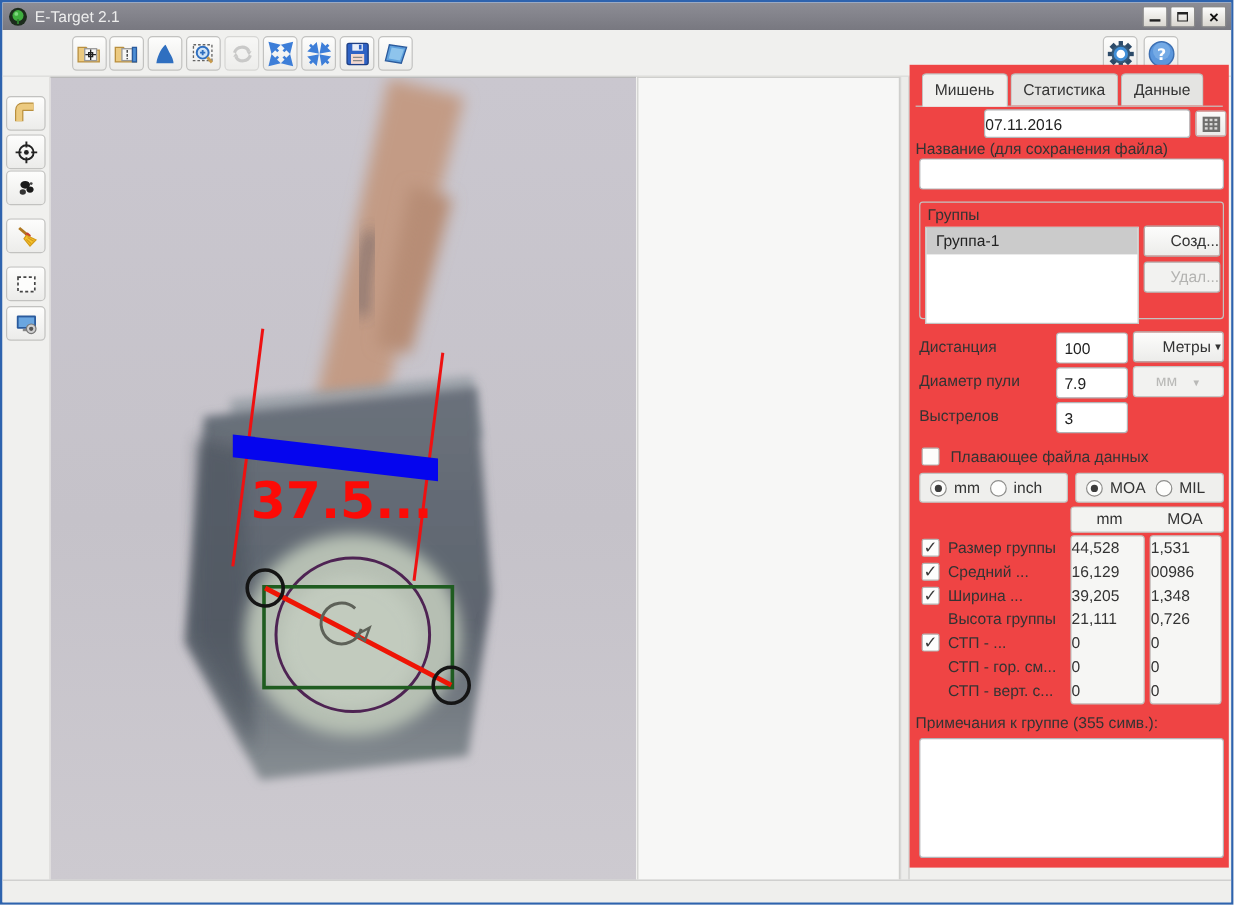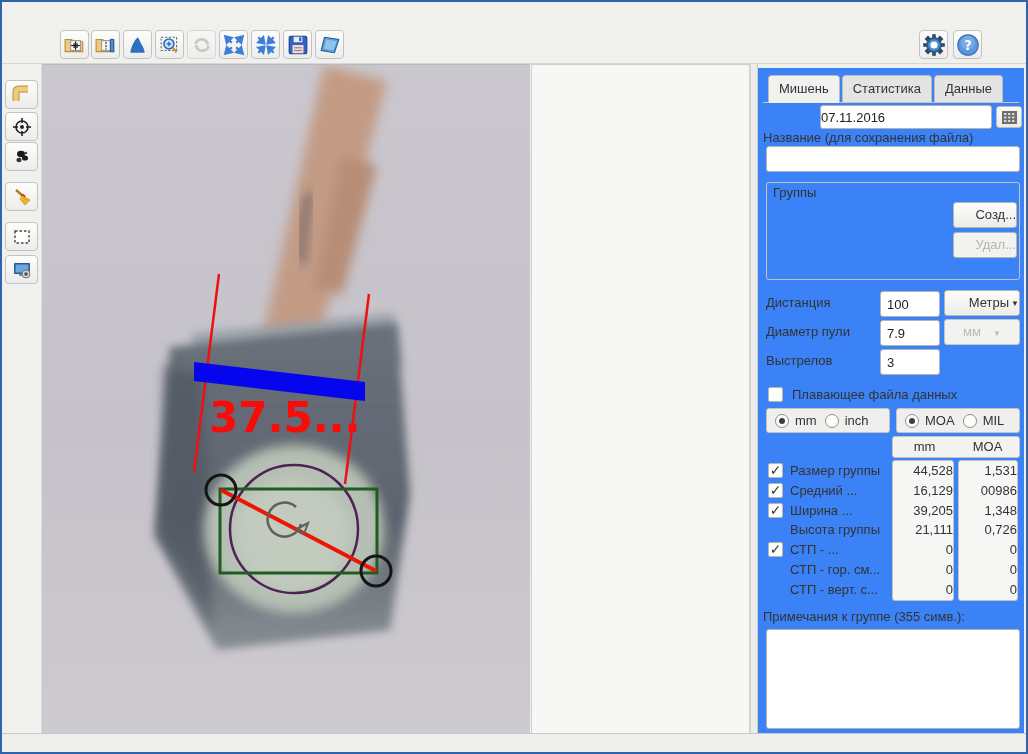--- a/index.html
+++ b/index.html
@@ -36,21 +36,21 @@
   .canvas { position:absolute; left:40px; top:62px; width:488px; height:669px; border-top:1px solid #b9b9b9; }
   .whitepane { position:absolute; left:529px; top:62px; width:219px; height:669px; background:#f7f7f6;
     border:1px solid #cfcfcd; border-bottom:none; }
   .splitter { position:absolute; left:748px; top:62px; width:8px; height:669px; background:#ececea;
     border-left:1px solid #d8d8d6; border-right:1px solid #cccccb; cursor:col-resize; }
 
   
   .bottomstrip { position:absolute; left:0; top:731px; width:1024px; height:19px; background:#efefed; border-top:1px solid #c9c9c7; }
 
   
-  .rightpanel { position:absolute; left:756px; top:66px; width:266px; height:669px; background:#3b82f6; font-size:13px; color:#333; }
+  .rightpanel { position:absolute; left:756px; top:52px; width:266px; height:669px; background:#ef4444; font-size:13px; color:#333; }
   .tabs { position:absolute; left:10px; top:7px; height:28px; display:flex; }
   .tab { padding:5px 10px 4px; border:1px solid #bcbcba; border-bottom:none; border-radius:4px 4px 0 0;
     background:#e4e4e2; margin-right:2px; font-size:13px; color:#333; height:27px; }
   .tab.active { background:#f1f1ef; height:28px; position:relative; z-index:2; }
   .tabframe { position:absolute; left:5px; top:34px; width:256px; height:0; border-top:1px solid #c6c6c4; }
 
   input[type=text], textarea { border:1px solid #b3b3b6; border-radius:3px; background:#fff; font-family:inherit;
     font-size:13px; color:#222; outline:none; }
   .dateinput { position:absolute; left:62px; top:37px; width:172px; height:24px; }
   .calbtn { position:absolute; left:238px; top:38px; width:26px; height:22px; border:1px solid #bdbdbb; border-radius:3px;
@@ -79,36 +79,56 @@
   .radioseg { position:absolute; top:340px; width:124px; height:25px; border:1px solid #c3c3c1; border-radius:3px;
     background:#efefed; display:flex; align-items:center; }
   .radio { width:14px; height:14px; border:1px solid #8d8d8b; border-radius:50%; background:#fdfdfc; margin:0 6px 0 8px;
     position:relative; flex:none; }
   .radio .dot { position:absolute; left:3px; top:3px; width:6px; height:6px; border-radius:50%; background:#3c3c3c; }
 
   .hdrbox { position:absolute; left:134px; top:368px; width:128px; height:22px; border:1px solid #c3c3c1; border-radius:3px;
     background:#f3f3f1; display:flex; }
   .hdrbox span { width:64px; text-align:center; line-height:20px; }
   .colbox { position:absolute; top:392px; height:141px; border:1px solid #c3c3c1; border-radius:3px; background:#f6f6f4; }
-  .colbox div { height:19.8px; line-height:19.8px; text-align:right; }
+  .colbox div { height:19.8px; line-height:19.8px; text-align:left; }
   .rowlabels { position:absolute; left:0; top:393px; width:132px; }
   .trow { position:absolute; left:0; width:132px; height:19.8px; }
   .trow .checkbox { left:10px; top:2px; }
   .trow .rl { position:absolute; left:32px; top:0; line-height:19.8px; white-space:nowrap; }
 
   .noteslabel { position:absolute; left:5px; top:541px; }
   .notesarea { position:absolute; left:8px; top:561px; width:254px; height:100px; resize:none; }
 
   svg text { font-family:"DejaVu Sans","Liberation Sans",sans-serif; }
 </style>
 </head>
 <body>
 
 <div class="window">
 
+  <div class="titlebar">
+    <svg class="app-icon" viewBox="0 0 16 16">
+      <circle cx="8" cy="8" r="7.5" fill="#1c2b1c"></circle>
+      <circle cx="8" cy="7" r="4.6" fill="#3fae3f"></circle>
+      <circle cx="6.6" cy="5.6" r="1.6" fill="#7fd77f"></circle>
+      <rect x="7.1" y="10" width="1.8" height="4" fill="#2e7d2e"></rect>
+    </svg>
+    <span class="title-text">E-Target 2.1</span>
+    <div class="winbtns">
+      <div class="winbtn">
+          <span class="glyph-min"></span>
+        </div>
+      <div class="winbtn">
+          <span class="glyph-max"></span>
+        </div>
+      <div class="winbtn close">
+          <span class="glyph-close">×</span>
+        </div>
+    </div>
+  </div>
 
   <div class="toolbar">
     <div class="tbtn" style="left:58px">
       <svg width="22" height="22" viewBox="0 0 20 20">
         <path d="M1,5 h6 l2,2 h8 v9 h-16 z" fill="#ecca80" stroke="#b98f3e"></path>
         <rect x="6" y="6" width="9" height="9" fill="#f7f7f7" stroke="#999"></rect>
         <line x1="10.5" y1="6.5" x2="10.5" y2="14.5" stroke="#222"></line>
         <line x1="6.5" y1="10.5" x2="14.5" y2="10.5" stroke="#222"></line>
         <rect x="9" y="9" width="3" height="3" fill="none" stroke="#222"></rect>
       </svg>
@@ -337,20 +357,23 @@
             <rect x="10" y="9" width="2.4" height="2"></rect>
         </g>
       </svg>
     </div>
 
     <div class="lbl" style="left:5px; top:62px">Название (для сохранения файла)</div>
     <input type="text" class="nameinput" value="" style="">
 
     <div class="groupbox">
       <div class="grouplegend">Группы</div>
+      <div class="grouplist">
+        <div class="listitem">Группа-1</div>
+      </div>
       <div class="btn createbtn">Созд...</div>
       <div class="btn deletebtn">Удал...</div>
     </div>
 
     <div class="lbl" style="left:8px; top:227px">Дистанция</div>
     <input type="text" class="fieldinput" style="left: 122px; top: 223px;" value="100">
     <div class="btn unitbtn" style="top:222px"><span>Метры</span><span class="arr">▼</span></div>
 
     <div class="lbl" style="left:8px; top:256px">Диаметр пули</div>
     <input type="text" class="fieldinput" style="left: 122px; top: 252px;" value="7.9">

